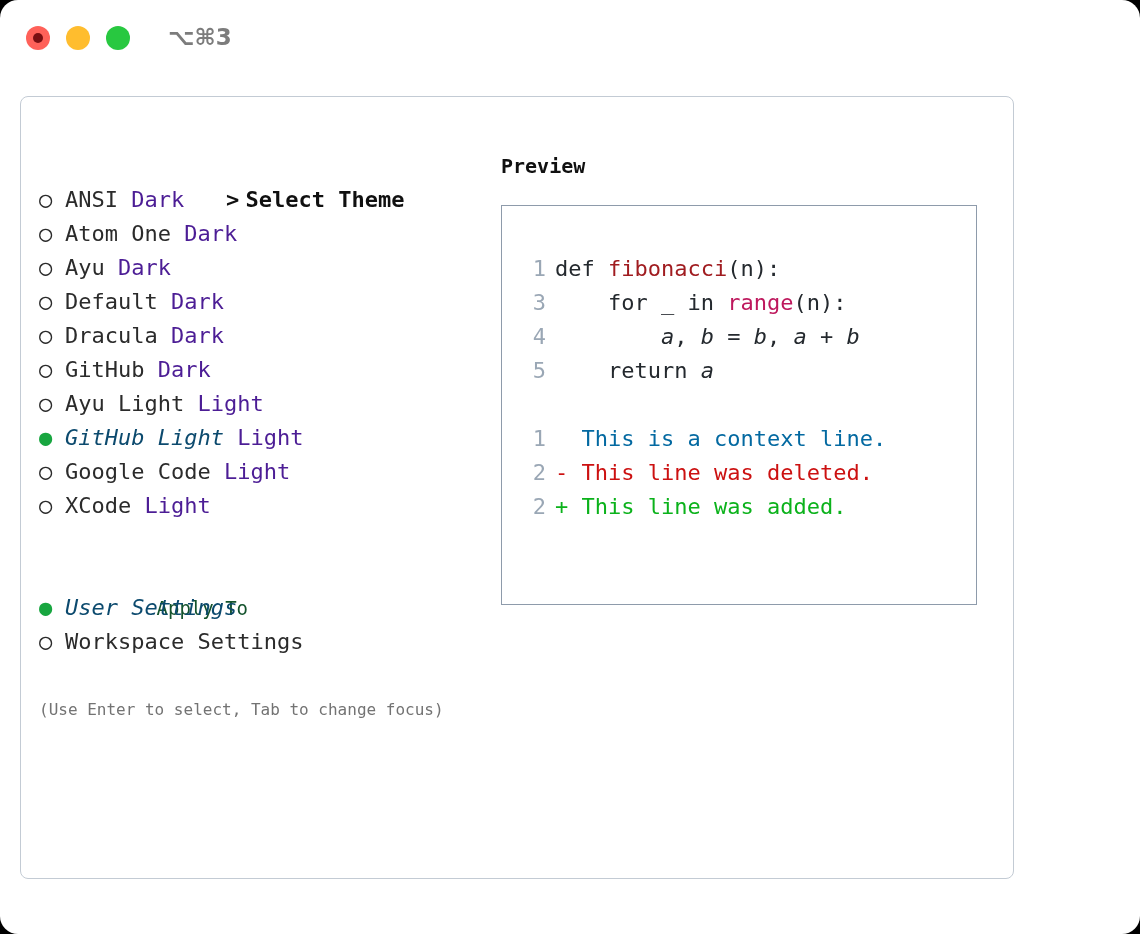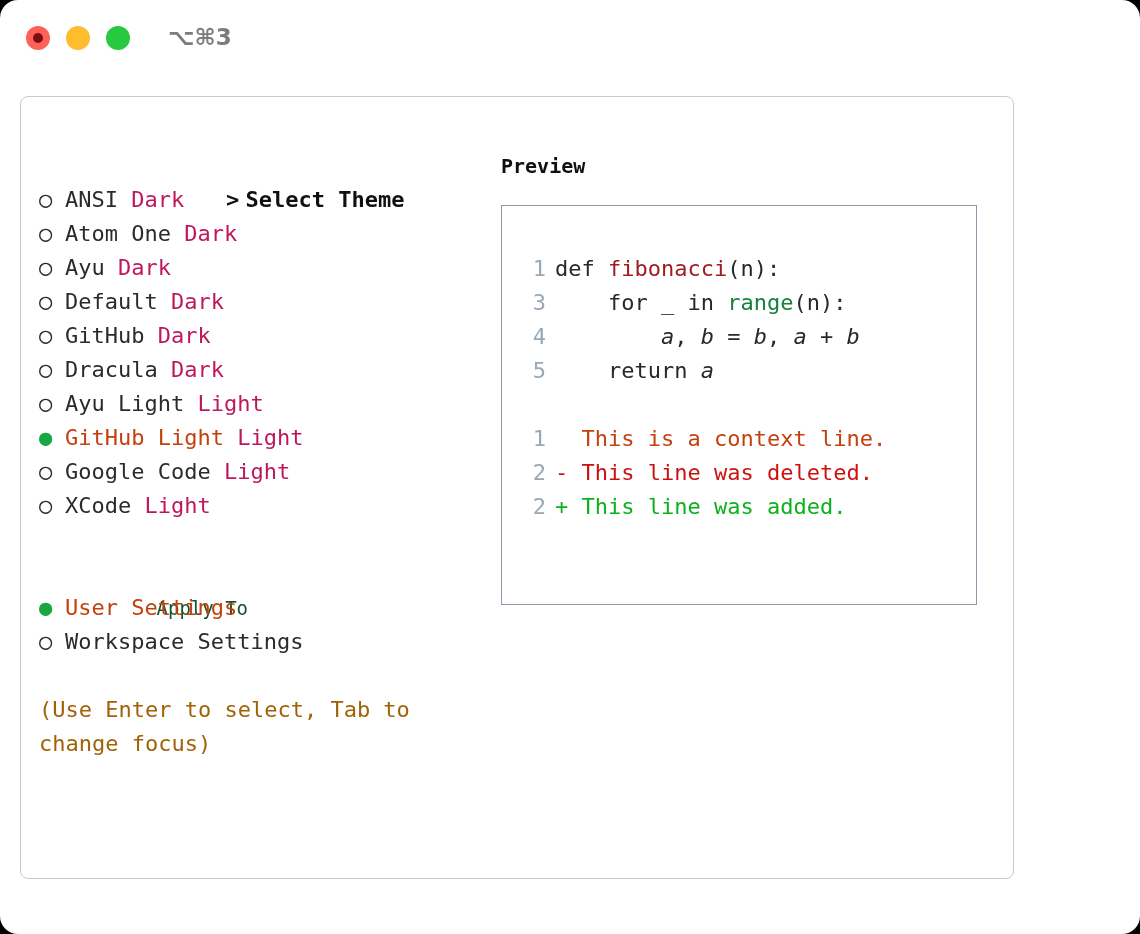--- a/index.html
+++ b/index.html
@@ -95,40 +95,40 @@
     color: #2b2b2b;
   }
   .head-row {
     font-weight: bold;
     color: #101010;
     text-align: center;
   }
   .head-row .marker { font-weight: bold; color: #101010; }
 
   .tag {
-    color: #be185d;
-  }
-  .row.selected .label { color: #c2410c; }
+    color: #4c1d95;
+  }
+  .row.selected .label { color: #0c4a6e; font-style: italic; }
   .row.selected .marker { color: #18a640; }
 
   .section-head {
     height: 34px;
     line-height: 34px;
     font-size: 19px;
     color: #14532d;
     white-space: pre;
   }
 
   .spacer-sm { height: 34px; }
 
   .hint {
     margin-top: 34px;
-    font-size: 22px;
-    line-height: 34px;
-    color: #a16207;
+    font-size: 16px;
+    line-height: 34px;
+    color: #737373;
     width: 405px;
   }
 
   
   .right-col {
     position: absolute;
     left: 480px;
     top: 52px;
     width: 495px;
   }
@@ -165,25 +165,25 @@
   .lineno {
     display: inline-block;
     width: 26px;
     color: #9aa7b5;
     text-align: right;
     margin-right: 9px;
   }
   .kw      { color: #24292e; }
   .fn      { color: #a01c20; }
   .num     { color: #0a7b80; }
-  .builtin { color: #15803d; }
+  .builtin { color: #be185d; }
   .var     { color: #24292e; font-style: italic; }
 
   .diff-gap { height: 34px; }
-  .diff-context { color: #c2410c; }
+  .diff-context { color: #0369a1; }
   .diff-del     { color: #cc1111; }
   .diff-add     { color: #0bb21b; }
 </style>
 </head>
 <body>
 
 <div class="window">
 
   <div class="titlebar">
     <div class="dot dot-close">
@@ -200,22 +200,22 @@
 
       <div class="row head-row">
         <span class="marker">&gt;</span><span class="label">Select Theme</span>
       </div>
 
       <div id="theme-items">
           <div class="row"><span class="marker">○</span><span class="label">ANSI</span> <span class="tag">Dark</span></div>
           <div class="row"><span class="marker">○</span><span class="label">Atom One</span> <span class="tag">Dark</span></div>
           <div class="row"><span class="marker">○</span><span class="label">Ayu</span> <span class="tag">Dark</span></div>
           <div class="row"><span class="marker">○</span><span class="label">Default</span> <span class="tag">Dark</span></div>
+          <div class="row"><span class="marker">○</span><span class="label">Dracula</span> <span class="tag">Dark</span></div>
           <div class="row"><span class="marker">○</span><span class="label">GitHub</span> <span class="tag">Dark</span></div>
-          <div class="row"><span class="marker">○</span><span class="label">Dracula</span> <span class="tag">Dark</span></div>
           <div class="row"><span class="marker">○</span><span class="label">Ayu Light</span> <span class="tag">Light</span></div>
           <div class="row selected"><span class="marker">●</span><span class="label">GitHub Light</span> <span class="tag">Light</span></div>
           <div class="row"><span class="marker">○</span><span class="label">Google Code</span> <span class="tag">Light</span></div>
           <div class="row"><span class="marker">○</span><span class="label">XCode</span> <span class="tag">Light</span></div>
         </div>
 
       <div class="spacer-sm"></div>
 
       <div class="section-head">
         <span class="marker"></span><span>Apply To</span>

